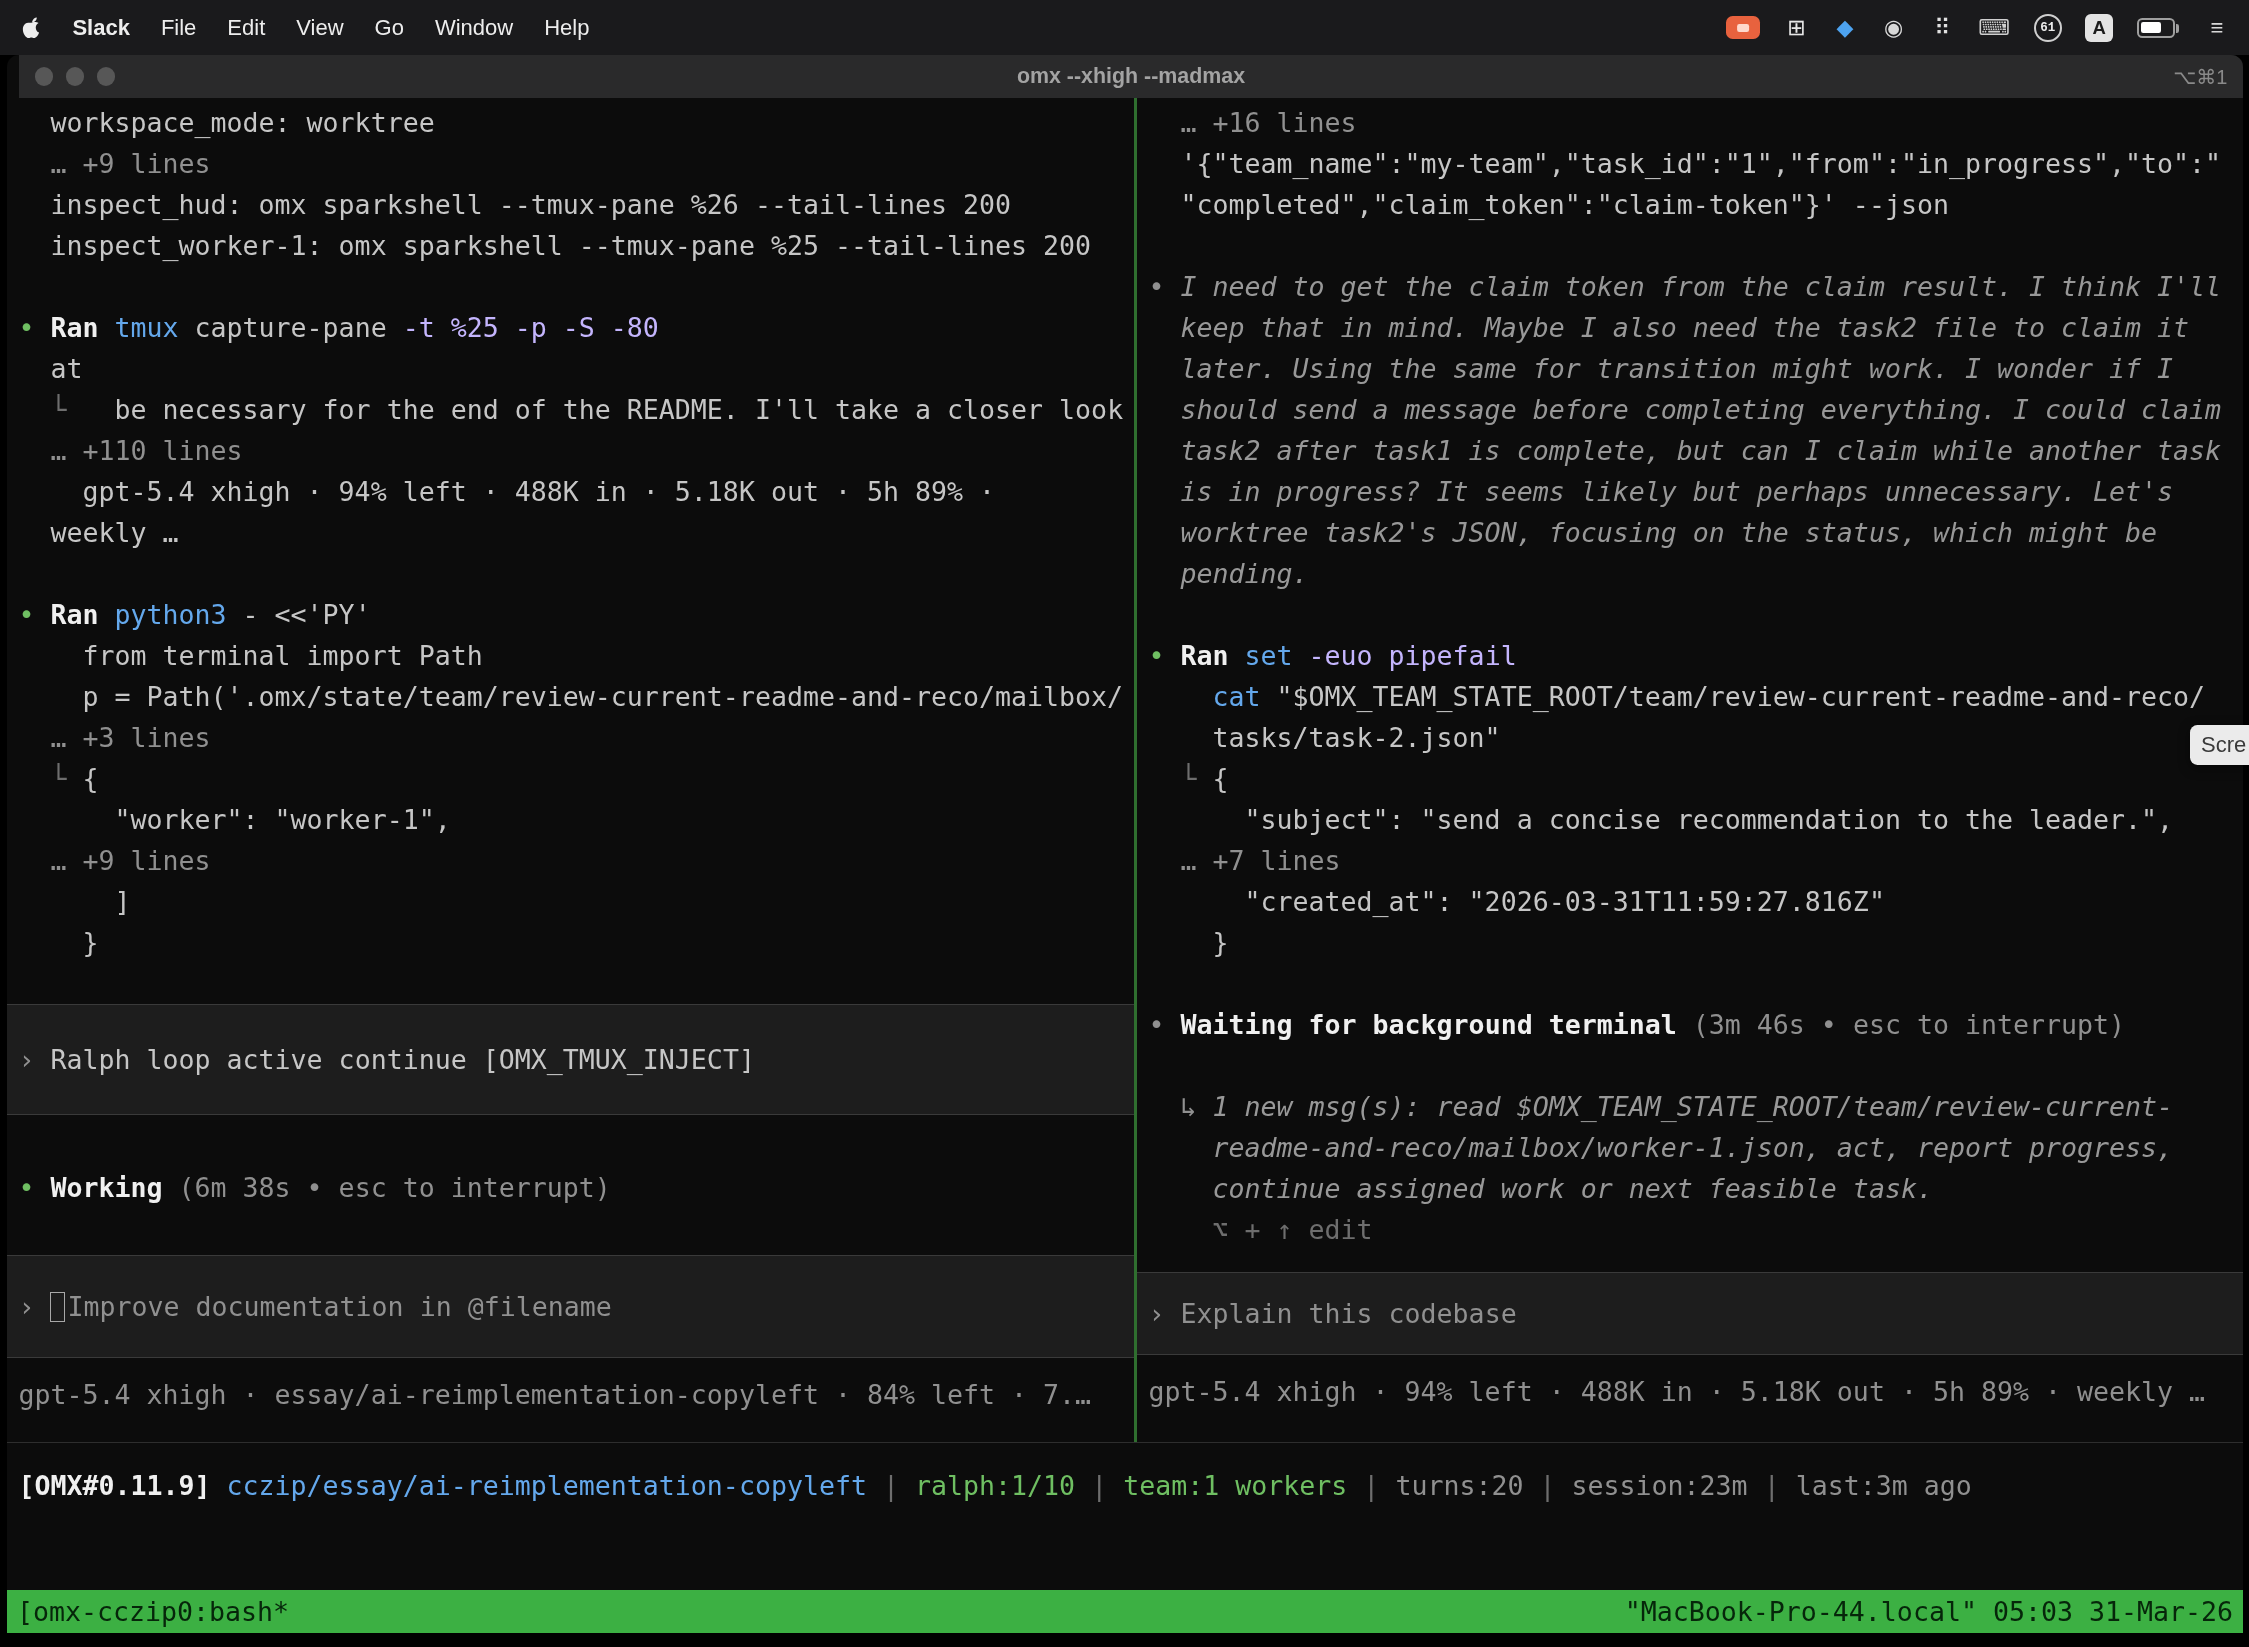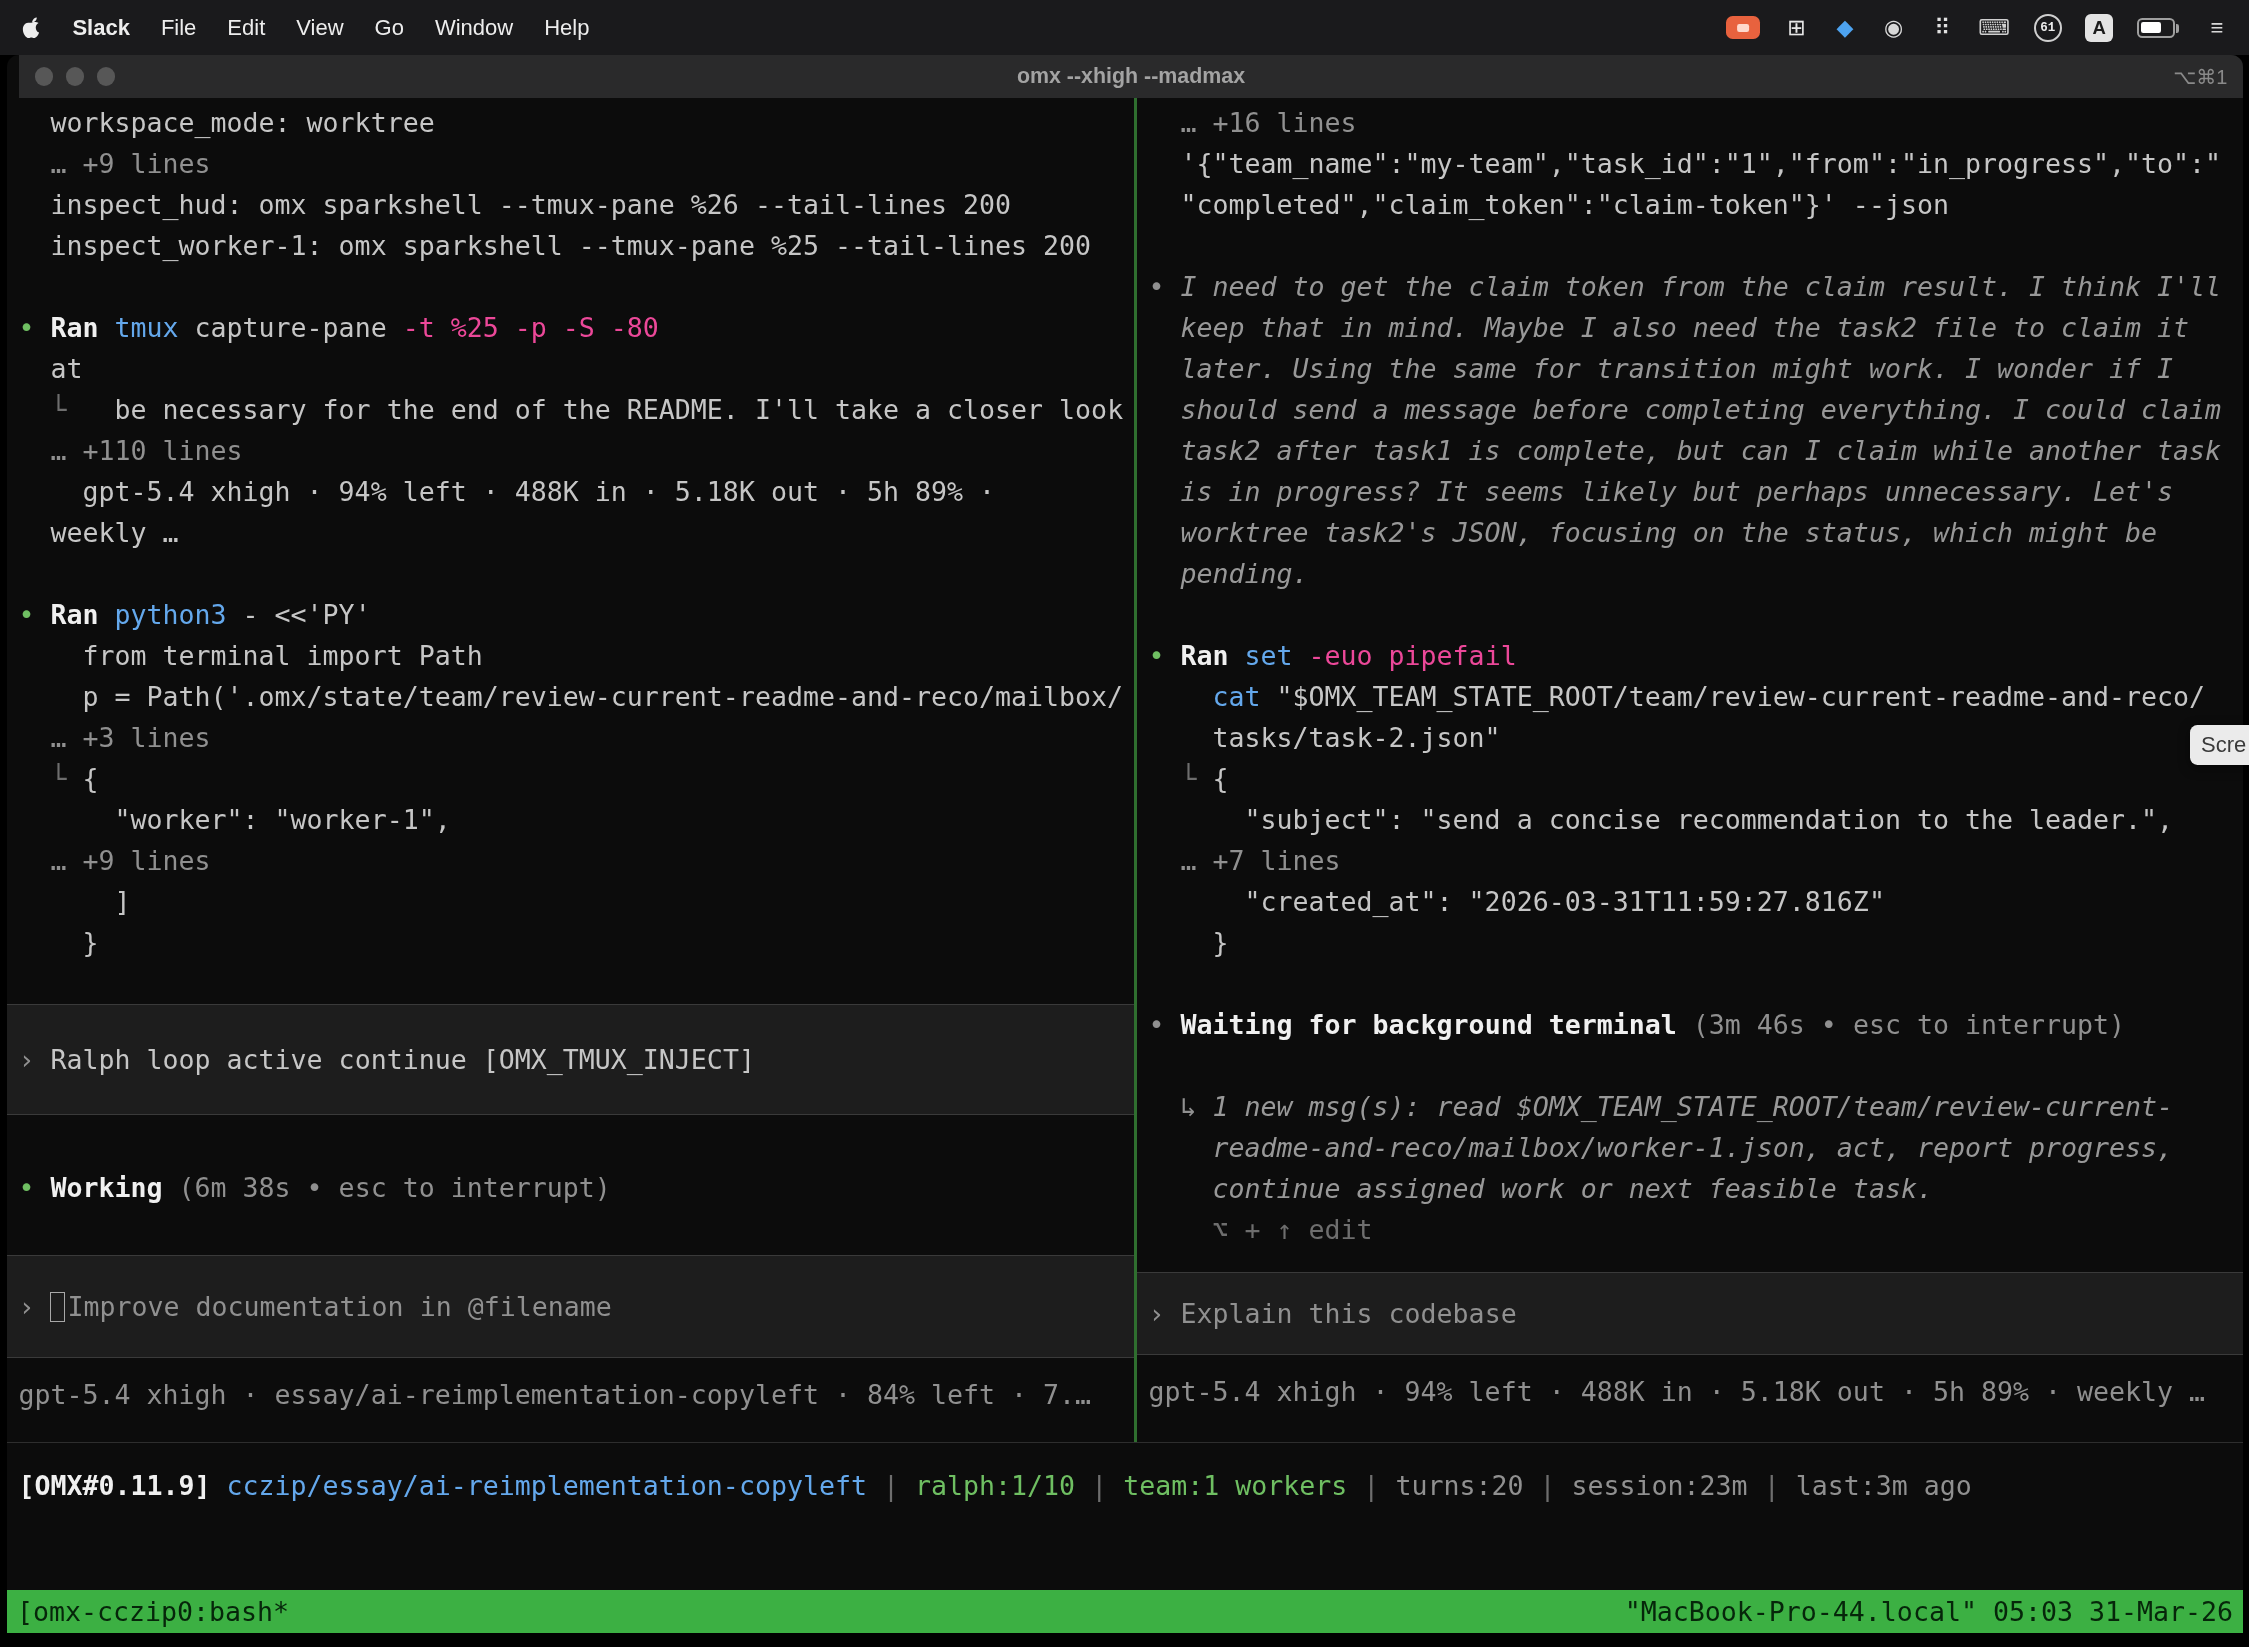--- a/index.html
+++ b/index.html
@@ -63,21 +63,21 @@
   .in-left  { margin-top:47px; height:103px; }
   .in-right { margin-top:22px; height:83px; }
   .foot     { margin-top:16px; }
 
   .c-plain { color:#c6c6c6; }
   .c-dim   { color:#909090; }
   .c-faint { color:#6e6e6e; }
   .c-white { color:#f0f0f0; font-weight:bold; }
   .c-green { color:#6fbf62; }
   .c-blue  { color:#64a8ec; }
-  .c-red   { color:#ec4899; }
+  .c-red   { color:#c4b5fd; }
   .c-it    { color:#989898; font-style:italic; }
   .cursor  { display:inline-block; width:14.8px; height:29.5px; border:1.5px solid #a8a8a8;
              align-self:center; margin-right:2.2px; }
 
   .omx-status { padding:22px 0 0 11.8px; height:63px; white-space:pre; line-height:41px; }
 
   .tmux-bar { margin-top:auto; height:43px; background:#3cb043; color:#06260a;
               display:flex; align-items:center; justify-content:space-between;
               padding:0 10.3px; font-size:26.6px; white-space:pre;gap:24px; }
   .bar-gap { height:14.8px; background:#000; }

